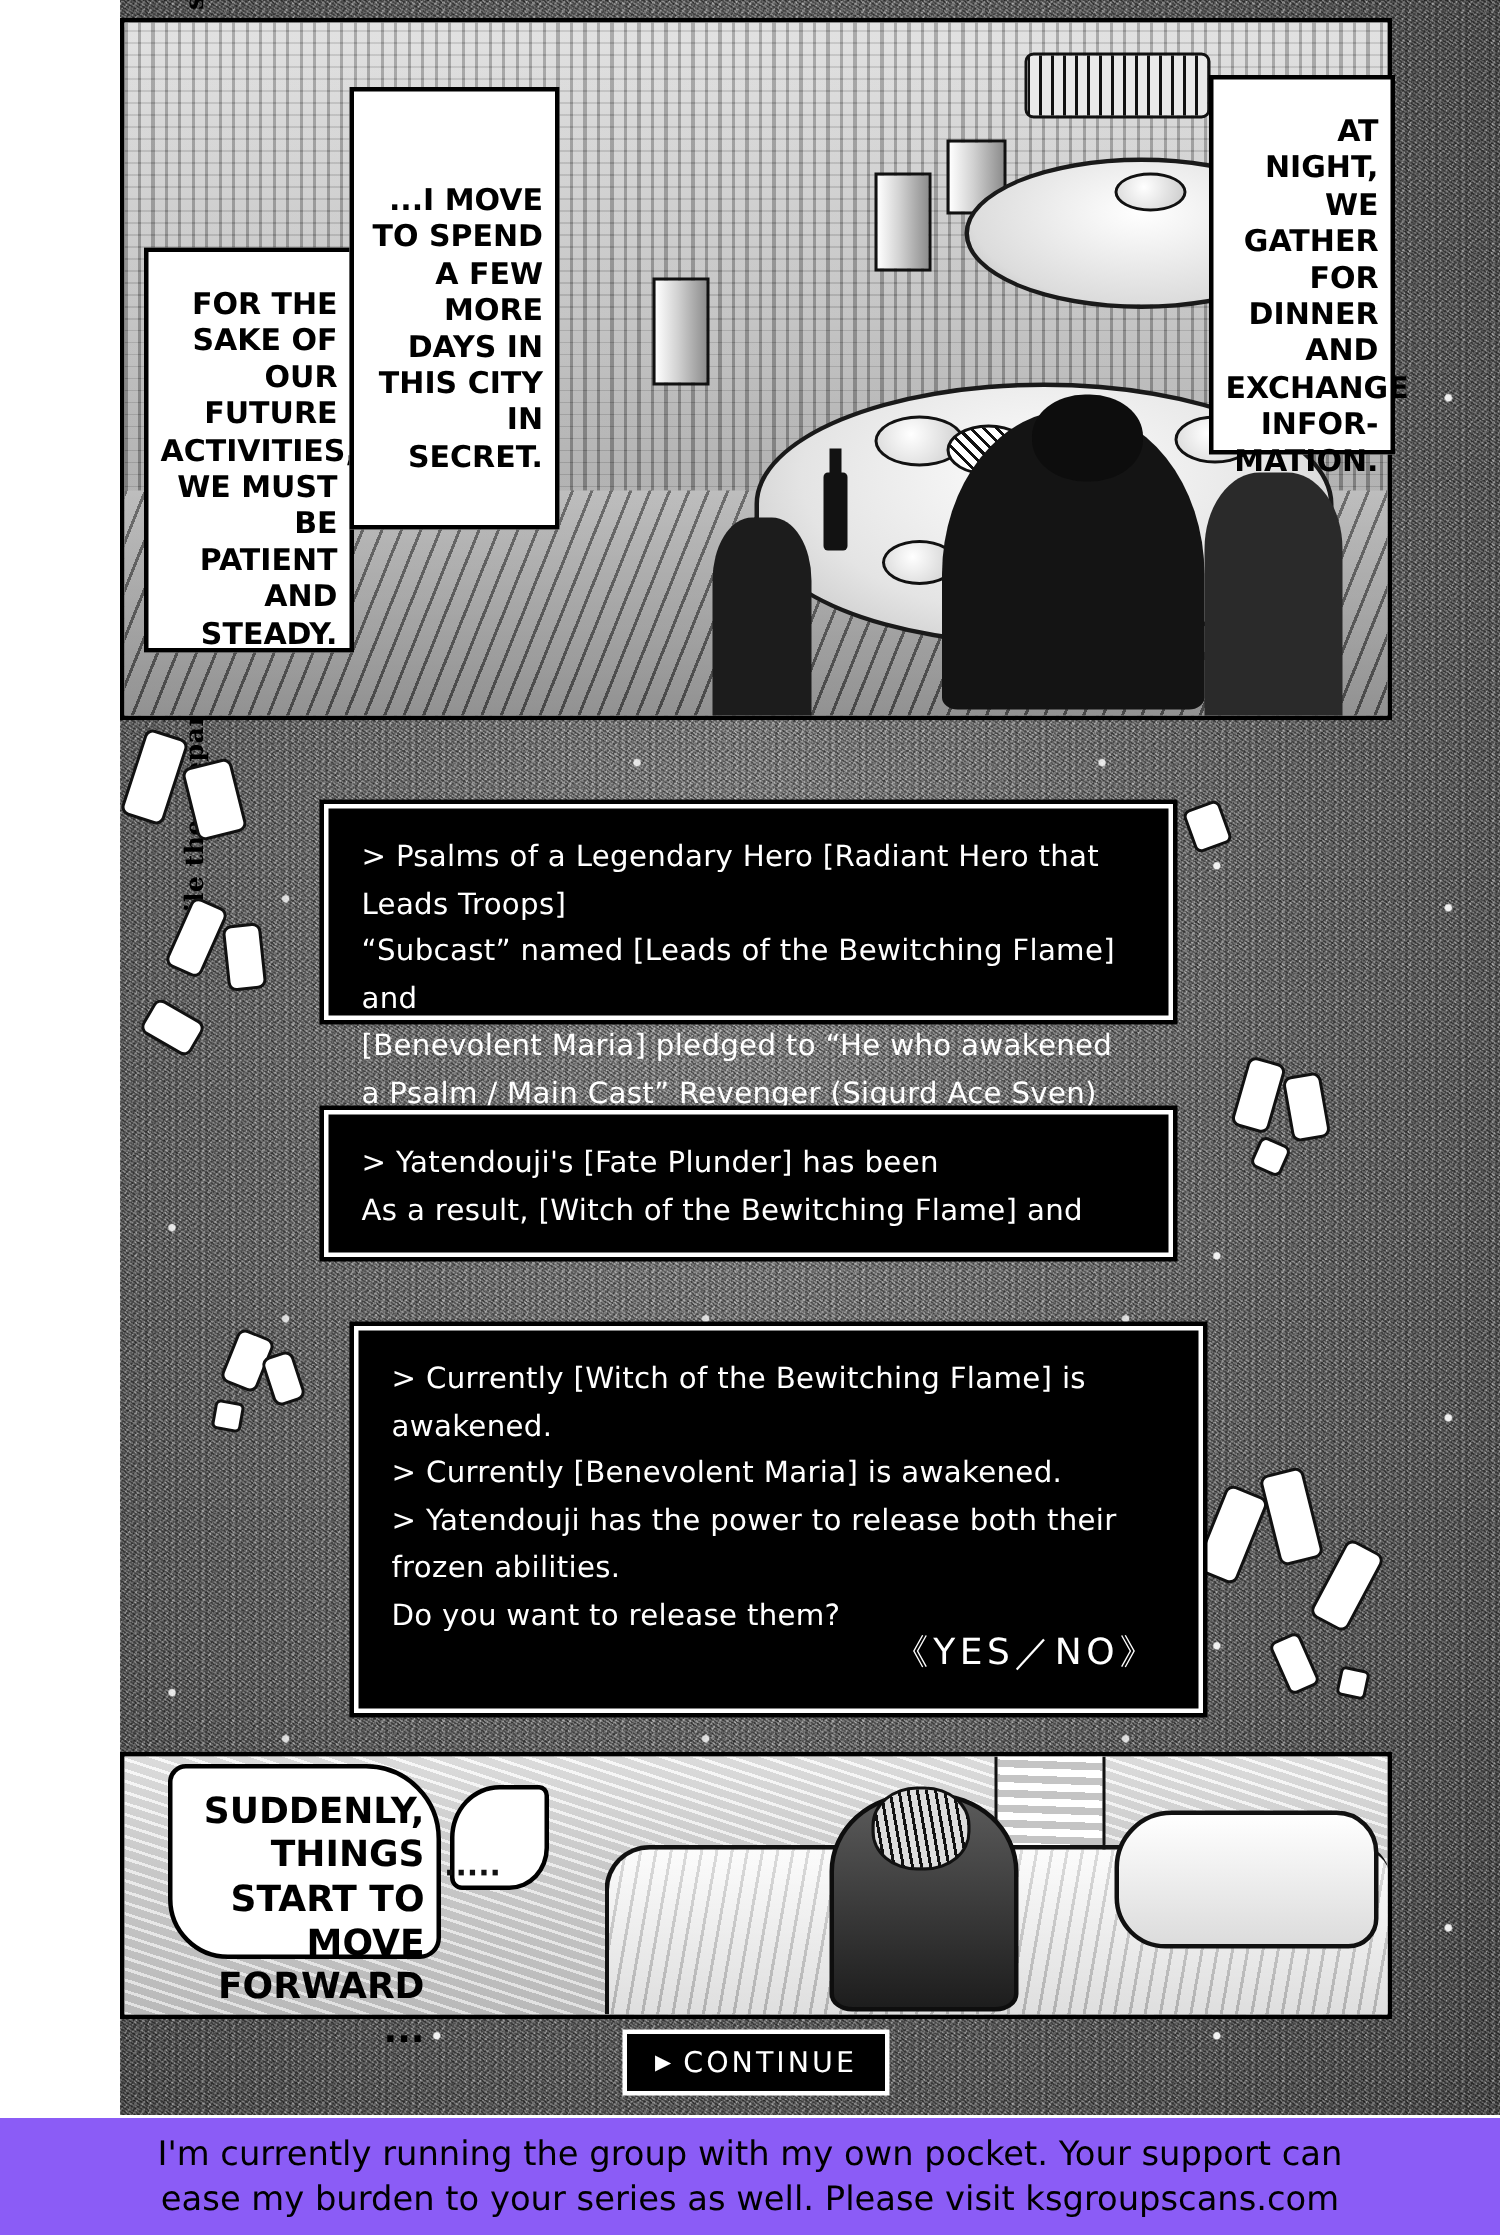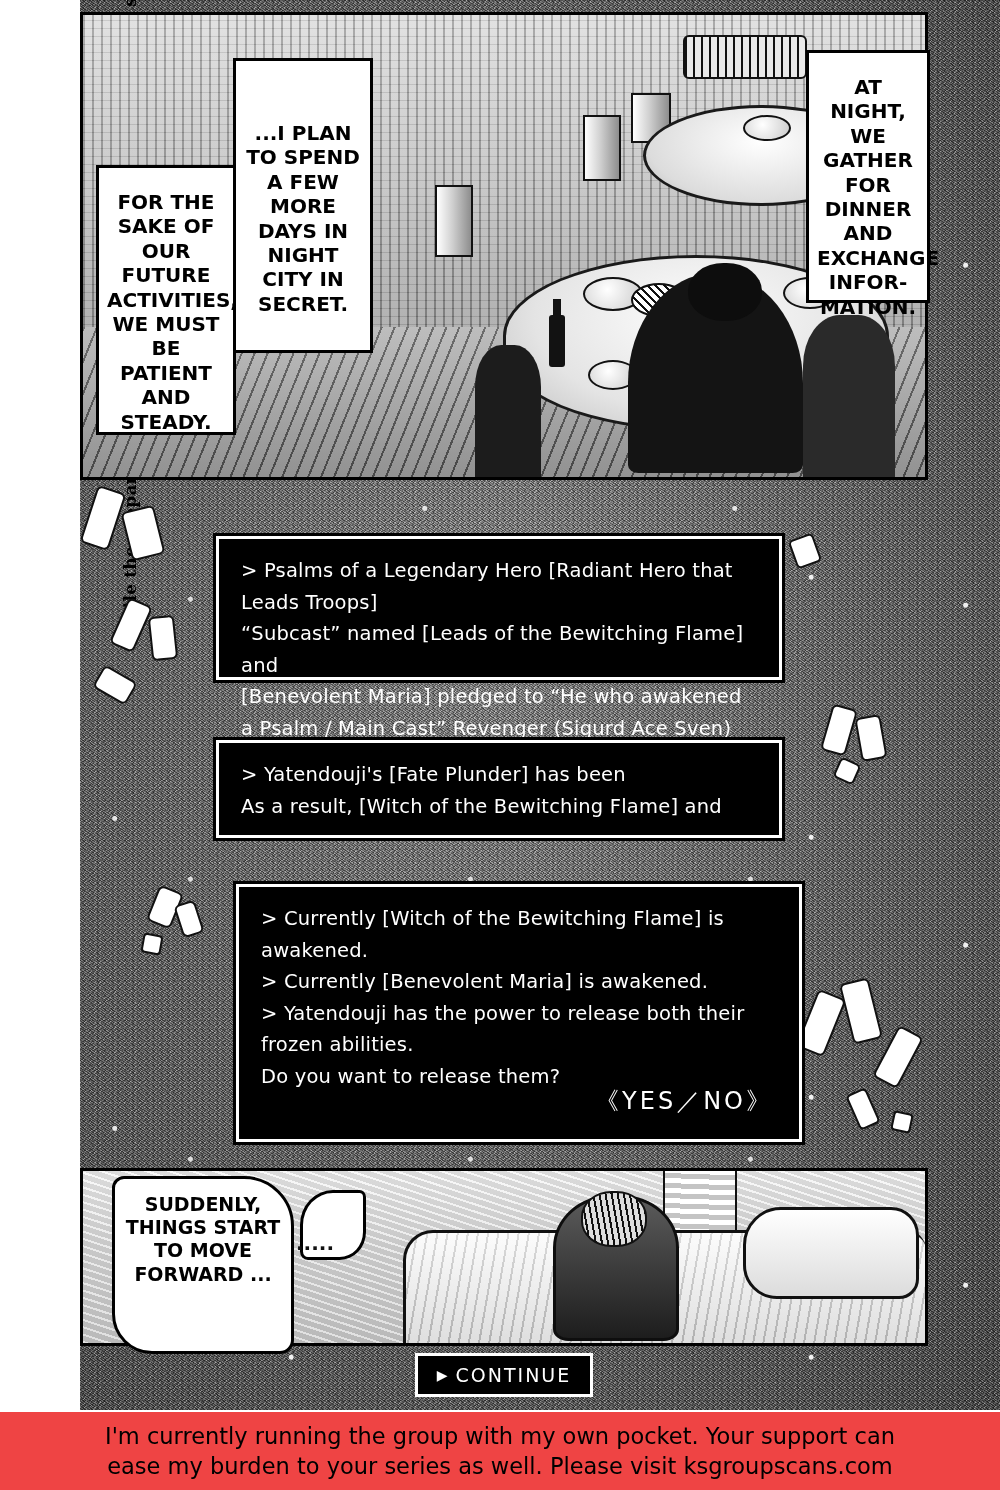--- a/index.html
+++ b/index.html
@@ -132,21 +132,21 @@
   .bottle:after{content:"";position:absolute;left:4px;top:-16px;width:8px;height:18px;background:#121212;}
 
   
   .bubble{
     position:absolute;
     background:#fff;
     border:3px solid #000;
     color:#000;
     font-family:"DejaVu Sans", sans-serif;
     font-weight:700;
-    text-align:center;
+    text-align:right;
     line-height:1.22;
     z-index:12;
     box-sizing:border-box;
     padding:10px 8px;
   }
   .bubble.b1{left:96px;top:165px;width:140px;height:270px;font-size:20px;padding-top:22px;}
   .bubble.b2{left:233px;top:58px;width:140px;height:295px;font-size:20px;padding-top:60px;}
   .bubble.b3{left:806px;top:50px;width:124px;height:253px;font-size:20px;padding-top:22px;}
 
   
@@ -228,21 +228,21 @@
     position:absolute;left:498px;top:20px;width:62px;height:52px;
     background:repeating-linear-gradient(80deg,#111 0 2px,#ddd 2px 6px);
     border:2px solid #111;border-radius:46%;
   }
   .pb-curtain{
     position:absolute;left:580px;top:0;width:70px;height:92px;
     background:repeating-linear-gradient(2deg,#fff 0 5px,#c4c4c4 5px 10px);
     border-left:2px solid #111;border-right:2px solid #111;
   }
   .bubble.b4{
-    left:112px;top:1176px;width:182px;height:178px;font-size:19px;
+    left:112px;top:1176px;width:182px;height:130px;font-size:24px;
     border-radius:12px 50px 14px 40px;padding-top:14px;z-index:13;
   }
   .dots{
     position:absolute;left:296px;top:1236px;color:#111;font-size:20px;font-weight:700;z-index:13;
     font-family:"DejaVu Sans", sans-serif;
   }
   .bubble-sm{
     position:absolute;left:300px;top:1190px;width:60px;height:64px;background:#fff;border:3px solid #000;
     border-radius:50% 10% 40% 12%;z-index:12;
   }
@@ -254,21 +254,21 @@
     color:#fff;font-family:"DejaVu Sans", sans-serif;font-size:19px;letter-spacing:2px;
     display:flex;align-items:center;justify-content:center;
     box-shadow:0 0 0 3px #fff;
     z-index:14;
   }
   .continue .tri{margin-right:6px;font-size:14px;}
 
   
   .footer{
     position:absolute;left:0;top:1412px;width:1000px;height:78px;
-    background:#ef4444;color:#000;
+    background:#8b5cf6;color:#000;
     font-family:"DejaVu Sans", sans-serif;
     font-size:22.5px;
     line-height:1.32;
     text-align:center;
     padding-top:10px;
     box-sizing:border-box;
     z-index:20;
   }
   .footer-line{display:block;}
 </style>
@@ -299,21 +299,21 @@
     <div class="food f3"></div>
     <div class="food f4"></div>
     <div class="bottle"></div>
     <div class="silhouette sil-b"></div>
     <div class="silhouette sil-c"></div>
     <div class="silhouette sil-a"></div>
     <div class="sil-a-head"></div>
   </div>
 
   <div class="bubble b1">FOR THE SAKE OF OUR FUTURE ACTIVITIES, WE MUST BE PATIENT AND STEADY.</div>
-  <div class="bubble b2">...I PLAN TO SPEND A FEW MORE DAYS IN NIGHT CITY IN SECRET.</div>
+  <div class="bubble b2">...I MOVE TO SPEND A FEW MORE DAYS IN THIS CITY IN SECRET.</div>
   <div class="bubble b3">AT NIGHT, WE GATHER FOR DINNER AND EXCHANGE INFOR-MATION.</div>
 
   <div class="shard sh1"></div>
   <div class="shard sh2"></div>
   <div class="shard sh3"></div>
   <div class="shard sh4"></div>
   <div class="shard sh5"></div>
   <div class="shard sh6"></div>
   <div class="shard sh7"></div>
   <div class="shard sh8"></div>

